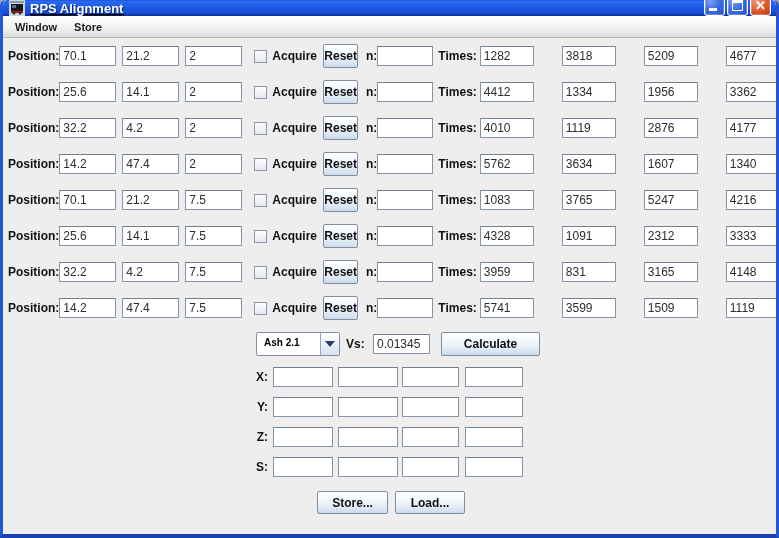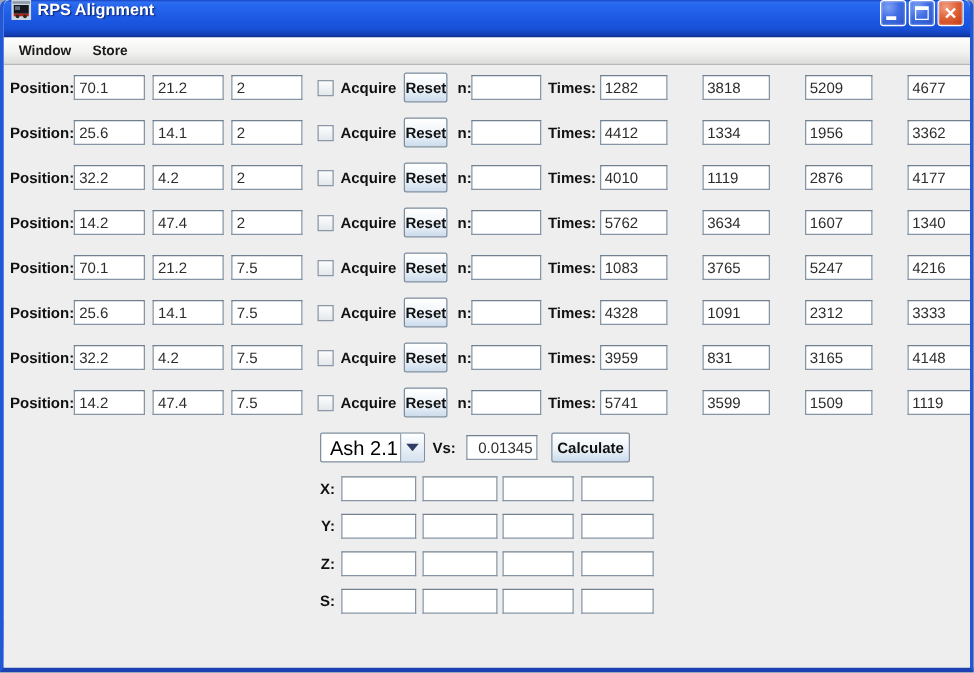--- a/index.html
+++ b/index.html
@@ -6,23 +6,24 @@
   html,body { background:#9aa6b8; font-family:"Liberation Sans", sans-serif; }
   .window {
     width:779px; height:538px; position:relative; overflow:hidden;
     border-left:3px solid #2257d6; border-right:3px solid #2257d6;
     border-bottom:4px solid #1c41b0;
     border-radius:6px 6px 0 0;
     background:#eeeeee;
   }
   
   .titlebar {
-    height:30px; display:flex; align-items:flex-start; padding:0 5px 0 6px;
+    height:16px; display:flex; align-items:flex-end; padding:0 5px 0 6px;
     background:linear-gradient(180deg,#1845c8 0%,#2e6ef0 6%,#2767ee 14%,#1d59e4 48%,#1850d8 76%,#123fb8 92%,#0b2c86 100%);
     border-radius:5px 5px 0 0;
+    text-decoration:underline;
   }
   .app-icon { width:16px; height:16px; margin-right:5px; flex:0 0 auto; }
   .title {
     color:#ffffff; font-weight:bold; font-size:13px;
     text-shadow:1px 1px 1px rgba(0,0,40,.6); flex:1 1 auto;
     white-space:nowrap; overflow:hidden;
   }
   .winbtns { display:flex; gap:2px; }
   .winbtn {
     width:21px; height:21px; border-radius:3px; border:1px solid #ffffff;
@@ -73,30 +74,30 @@
   .f-n { width:56px; }
   .lbl-times { margin-left:5px; width:42px; }
   .f-t { width:54px; margin-left:28px; }
   .f-t.t0 { margin-left:3px; }
   
   .crow { height:36px; display:flex; align-items:center; }
   .combo {
     margin-left:253px; width:84px; height:24px; display:flex; align-items:stretch;
     border:1px solid #7f8fa0; border-radius:2px; background:#fff; cursor:pointer;
   }
-  .combo-text { flex:1; font-weight:normal; font-size:16px; padding:4px 0 0 7px; }
+  .combo-text { flex:1; font-weight:bold; font-size:10px; padding:4px 0 0 7px; }
   .combo-arrow {
     width:19px; display:flex; align-items:center; justify-content:center;
     border-left:1px solid #98a6b4;
     background:linear-gradient(180deg,#ffffff 0%,#eef3f9 40%,#d5e2ef 100%);
   }
   .tri { width:0; height:0; border-left:5px solid transparent; border-right:5px solid transparent; border-top:6px solid #2c3e64; }
   .lbl-vs { margin-left:6px; width:22px; }
-  .f-vs { width:57px; margin-left:5px;text-align:right; }
-  .btn-calc { margin-left:11px; width:63px; height:24px; }
+  .f-vs { width:57px; margin-left:5px; }
+  .btn-calc { margin-left:11px; width:99px; height:24px; }
   
   .vrow { height:30px; display:flex; align-items:center; }
   .vlbl { margin-left:245px; width:20px; text-align:right; }
   .vrow input:nth-of-type(1) { margin-left:5px; width:60px; }
   .vrow input:nth-of-type(2) { margin-left:5px; width:60px; }
   .vrow input:nth-of-type(3) { margin-left:4px; width:57px; }
   .vrow input:nth-of-type(4) { margin-left:6px; width:58px; }
   
   .frow { height:38px; display:flex; align-items:flex-start; padding-top:9px; }
   .btn-store { margin-left:314px; width:71px; height:23px; }
@@ -307,15 +308,19 @@
       <input class="fld" value="" style="">
     </div>
     <div class="vrow">
       <span class="lbl vlbl">S:</span>
       <input class="fld" value="" style="">
       <input class="fld" value="" style="">
       <input class="fld" value="" style="">
       <input class="fld" value="" style="">
     </div>
 
+    <div class="frow">
+      <button class="btn btn-store">Store...</button>
+      <button class="btn btn-load">Load...</button>
+    </div>
 
   </div>
 </div>
 
 </body></html>

